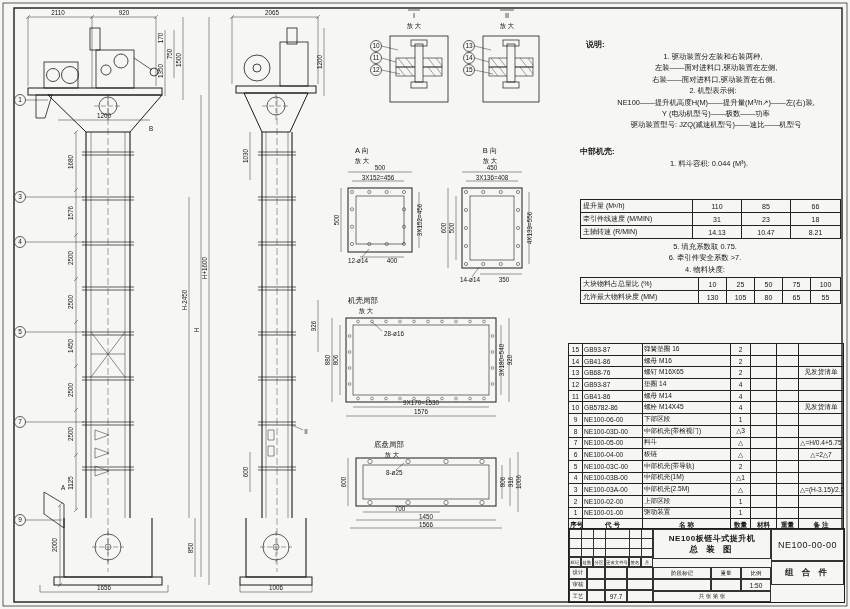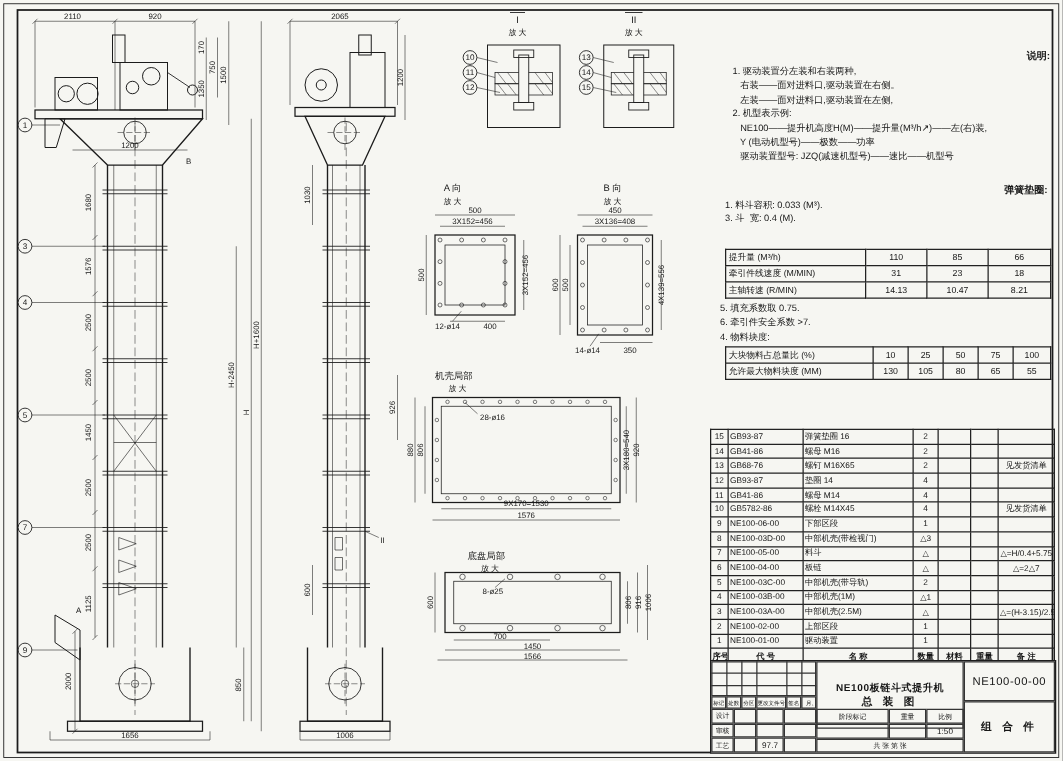--- a/index.html
+++ b/index.html
@@ -6,22 +6,22 @@
   .sheet{position:relative;width:850px;height:609px;background:#f6f6f2;overflow:hidden;
          font-family:"Liberation Sans","DejaVu Sans",sans-serif;color:#161616;}
   .sheet svg{position:absolute;left:0;top:0;}
   svg text{font-family:"Liberation Sans","DejaVu Sans",sans-serif;fill:#161616;stroke:none;}
   .d{font-size:6.3px;text-anchor:middle;}
   .ds{font-size:6.3px;text-anchor:start;}
   .dt{font-size:7.5px;text-anchor:middle;}
   .dts{font-size:7.5px;text-anchor:start;}
   .bt{font-size:6.5px;text-anchor:middle;}
   .abs{position:absolute;}
-  .nh{font-size:8px;font-weight:bold;line-height:13px;white-space:pre;text-align:right;}
-  .nl{font-size:7.4px;line-height:11.4px;white-space:pre;}
+  .nh{font-size:8px;font-weight:bold;line-height:13px;white-space:pre;}
+  .nl{font-size:7.4px;line-height:11.4px;white-space:pre;text-align:center;}
   table.t{position:absolute;border-collapse:collapse;table-layout:fixed;}
   table.t td{border:0.8px solid #222;font-size:7px;height:12px;padding:0 2px;
              text-align:center;white-space:nowrap;overflow:hidden;}
   table.t td.lbl{text-align:left;}
   table.bom td{font-size:6.6px;height:10.7px;padding:0 1px;}
   table.bom td.lt{text-align:left;}
   table.bom tr.hd td{font-weight:bold;height:12px;}
   .tblock{position:absolute;border:1.4px solid #1c1c1c;background:#f6f6f2;}
   .tc{position:absolute;border:0.6px solid #333;display:flex;align-items:center;
       justify-content:center;overflow:hidden;white-space:nowrap;box-sizing:border-box;}
@@ -330,32 +330,31 @@
   <text class="d" x="512.5" y="482" transform="rotate(-90 512.5 482)">916</text>
   <text class="d" x="520.5" y="482" transform="rotate(-90 520.5 482)">1006</text>
   <text class="d" x="400" y="511">700</text>
   <text class="d" x="426" y="519">1450</text>
   <text class="d" x="426" y="527">1566</text>
 </svg>
 
 <div class="abs" style="left:586px;top:38px;width:254px">
   <div class="nh">说明:</div>
   <div class="nl">1. 驱动装置分左装和右装两种,</div>
+  <div class="nl">   左装——面对进料口,驱动装置在左侧,</div>
   <div class="nl">   右装——面对进料口,驱动装置在右侧。</div>
-  <div class="nl">   左装——面对进料口,驱动装置在左侧,</div>
   <div class="nl">2. 机型表示例:</div>
   <div class="nl">   NE100——提升机高度H(M)——提升量(M³/h↗)——左(右)装,</div>
   <div class="nl">   Y (电动机型号)——极数——功率</div>
   <div class="nl">   驱动装置型号: JZQ(减速机型号)——速比——机型号</div>
 </div>
 
 <div class="abs" style="left:580px;top:145px;width:258px">
-  <div class="nh">弹簧垫圈:</div>
-  <div class="nl">1. 料斗容积: 0.033 (M³).</div>
-  <div class="nl">3. 斗  宽: 0.4 (M).</div>
+  <div class="nh">中部机壳:</div>
+  <div class="nl">1. 料斗容积: 0.044 (M³).</div>
 </div>
 
 <table class="t" style="left:580px;top:199px;width:260px">
   <colgroup>
         <col style="width:112px">
         <col style="width:49px">
         <col style="width:49px">
         <col style="width:50px">
       </colgroup>
   <tbody>
@@ -597,30 +596,30 @@
   <div class="tc" style="left:58px;top:38px;width:26px;height:11.7px"></div>
   <div class="tc sm" style="left:0;top:49.7px;width:18px;height:11.7px">审核</div>
   <div class="tc" style="left:18px;top:49.7px;width:18px;height:11.7px"></div>
   <div class="tc md" style="left:36px;top:49.7px;width:22px;height:11.7px"></div>
   <div class="tc" style="left:58px;top:49.7px;width:26px;height:11.7px"></div>
   <div class="tc sm" style="left:0;top:61.4px;width:18px;height:11.6px">工艺</div>
   <div class="tc" style="left:18px;top:61.4px;width:18px;height:11.6px"></div>
   <div class="tc md" style="left:36px;top:61.4px;width:22px;height:11.6px">97.7</div>
   <div class="tc" style="left:58px;top:61.4px;width:26px;height:11.6px"></div>
 
-  <div class="tc" style="left:84px;top:0;width:118px;height:54px;flex-direction:column">
+  <div class="tc" style="left:84px;top:0;width:118px;height:30px;flex-direction:column">
     <div class="big">NE100板链斗式提升机</div>
     <div class="big2">总 装 图</div>
   </div>
 
   <div class="tc sm" style="left:84px;top:38px;width:58px;height:12px">阶段标记</div>
   <div class="tc sm" style="left:142px;top:38px;width:30px;height:12px">重量</div>
   <div class="tc sm" style="left:172px;top:38px;width:30px;height:12px">比例</div>
   <div class="tc" style="left:84px;top:50px;width:58px;height:12px"></div>
   <div class="tc" style="left:142px;top:50px;width:30px;height:12px"></div>
   <div class="tc md" style="left:172px;top:50px;width:30px;height:12px">1:50</div>
   <div class="tc sm" style="left:84px;top:62px;width:118px;height:11px">共 张  第 张</div>
 
   <div class="tc code" style="left:202px;top:0;width:73px;height:32px">NE100-00-00</div>
-  <div class="tc big2" style="left:202px;top:32px;width:73px;height:41px">组 合 件</div>
+  <div class="tc big2" style="left:202px;top:32px;width:73px;height:24px">组 合 件</div>
 </div>
 
 </div>
 
 </body></html>

